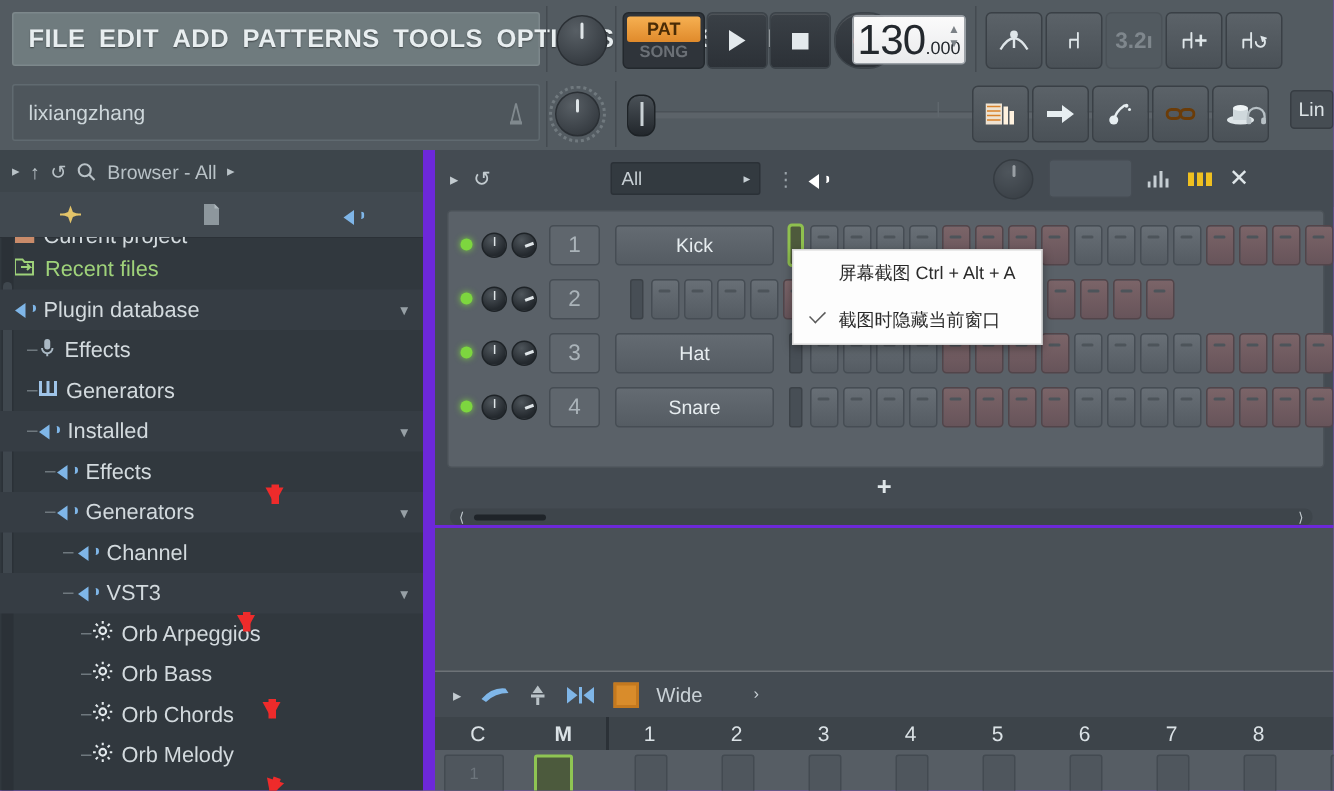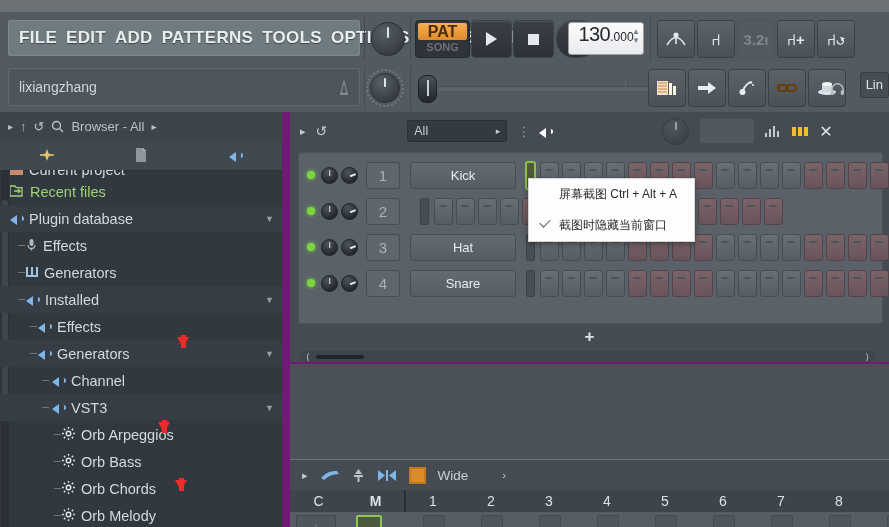--- a/index.html
+++ b/index.html
@@ -1,21 +1,21 @@
 <!DOCTYPE html>
 <html><head>
 <meta charset="utf-8">
 <style>
   html,body{margin:0;padding:0;background:#6d7277;}
   body{
     width:889px;height:527px;overflow:hidden;position:relative;
     font-family:"Liberation Sans",sans-serif;
     -webkit-font-smoothing:antialiased;
   }
-  .app{position:absolute;inset:0;background:#701a75;margin-top:12px;}
+  .app{position:absolute;inset:0;background:#6d28d9;}
 
   
   .toolbar{position:absolute;left:0;top:0;width:889px;height:100px;background:#535b61;}
 
   .menubar{
     position:absolute;left:8px;top:8px;width:352px;height:36px;
     background:#6f7b7e;border:1px solid #7d888b;border-radius:2px;
     display:flex;align-items:center;gap:9px;padding:0 10px;box-sizing:border-box;
   }
   .menubar span{
@@ -55,37 +55,37 @@
     box-shadow:inset 0 1px 0 rgba(255,255,255,.10);
   }
   .btn.dark{background:linear-gradient(#3a4046,#2c3137);}
 
   .patsong{
     position:absolute;left:415px;top:8px;width:53px;height:36px;
     background:#2f343a;border:1px solid #23282d;border-radius:4px;overflow:hidden;
   }
   .patsong .pat{
     height:17px;margin:2px 2px 0 2px;background:linear-gradient(#f6b052,#e08a2b);
-    color:#4a2c06;font-size:16px;font-weight:bold;text-align:center;line-height:17px;
+    color:#4a2c06;font-size:12px;font-weight:bold;text-align:center;line-height:17px;
     border-radius:2px;
   }
   .patsong .song{
     height:15px;color:#6b7076;font-size:11px;font-weight:bold;text-align:center;line-height:15px;
   }
 
   .tri{width:0;height:0;border-left:11px solid #e3e9ec;border-top:7px solid transparent;border-bottom:7px solid transparent;}
   .sq{width:11px;height:11px;background:#e3e9ec;}
   .recdot{width:15px;height:15px;border-radius:50%;background:#e2403a;box-shadow:0 0 4px #ff5b52 inset;}
 
   .tempo{
     position:absolute;left:568px;top:10px;width:74px;height:31px;
     background:linear-gradient(#fbfbfb,#e9eaec);border:1px solid #9aa0a6;border-radius:3px;
     display:flex;align-items:baseline;justify-content:center;color:#23282d;
   }
-  .tempo .big{font-size:20px;letter-spacing:-.5px;}
+  .tempo .big{font-size:28px;letter-spacing:-.5px;}
   .tempo .small{font-size:12px;}
   .tempo .spin{position:absolute;right:3px;top:4px;color:#7b8186;font-size:8px;line-height:9px;}
 
   .icoBtn{
     position:absolute;top:8px;width:36px;height:36px;
     background:linear-gradient(#5b6268,#4a5157);border:1px solid #3a4046;border-radius:4px;
     display:flex;align-items:center;justify-content:center;
   }
   .icoBtn.flat{background:#525a60;border-color:#4b5258;}
   .glyph{color:#dfe6e9;font-size:15px;font-weight:bold;line-height:1;}

